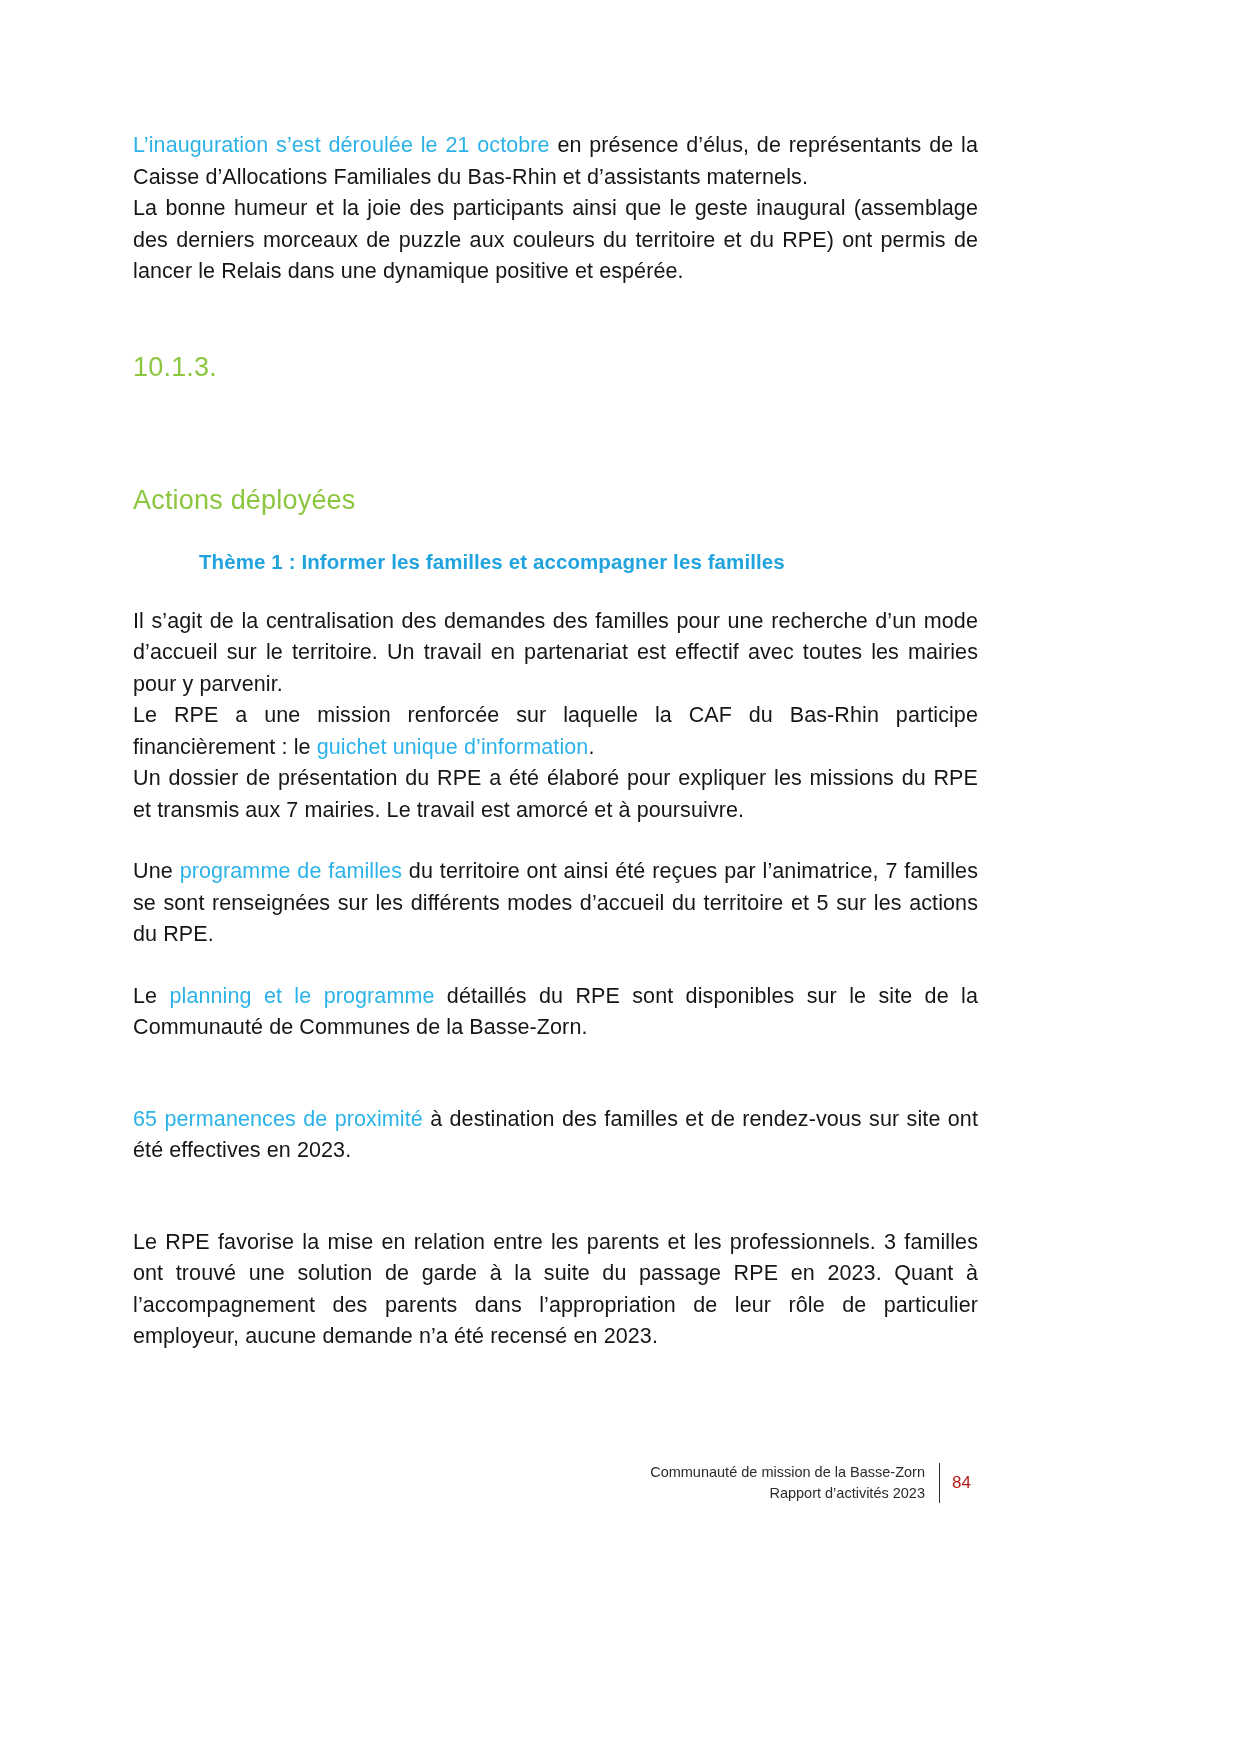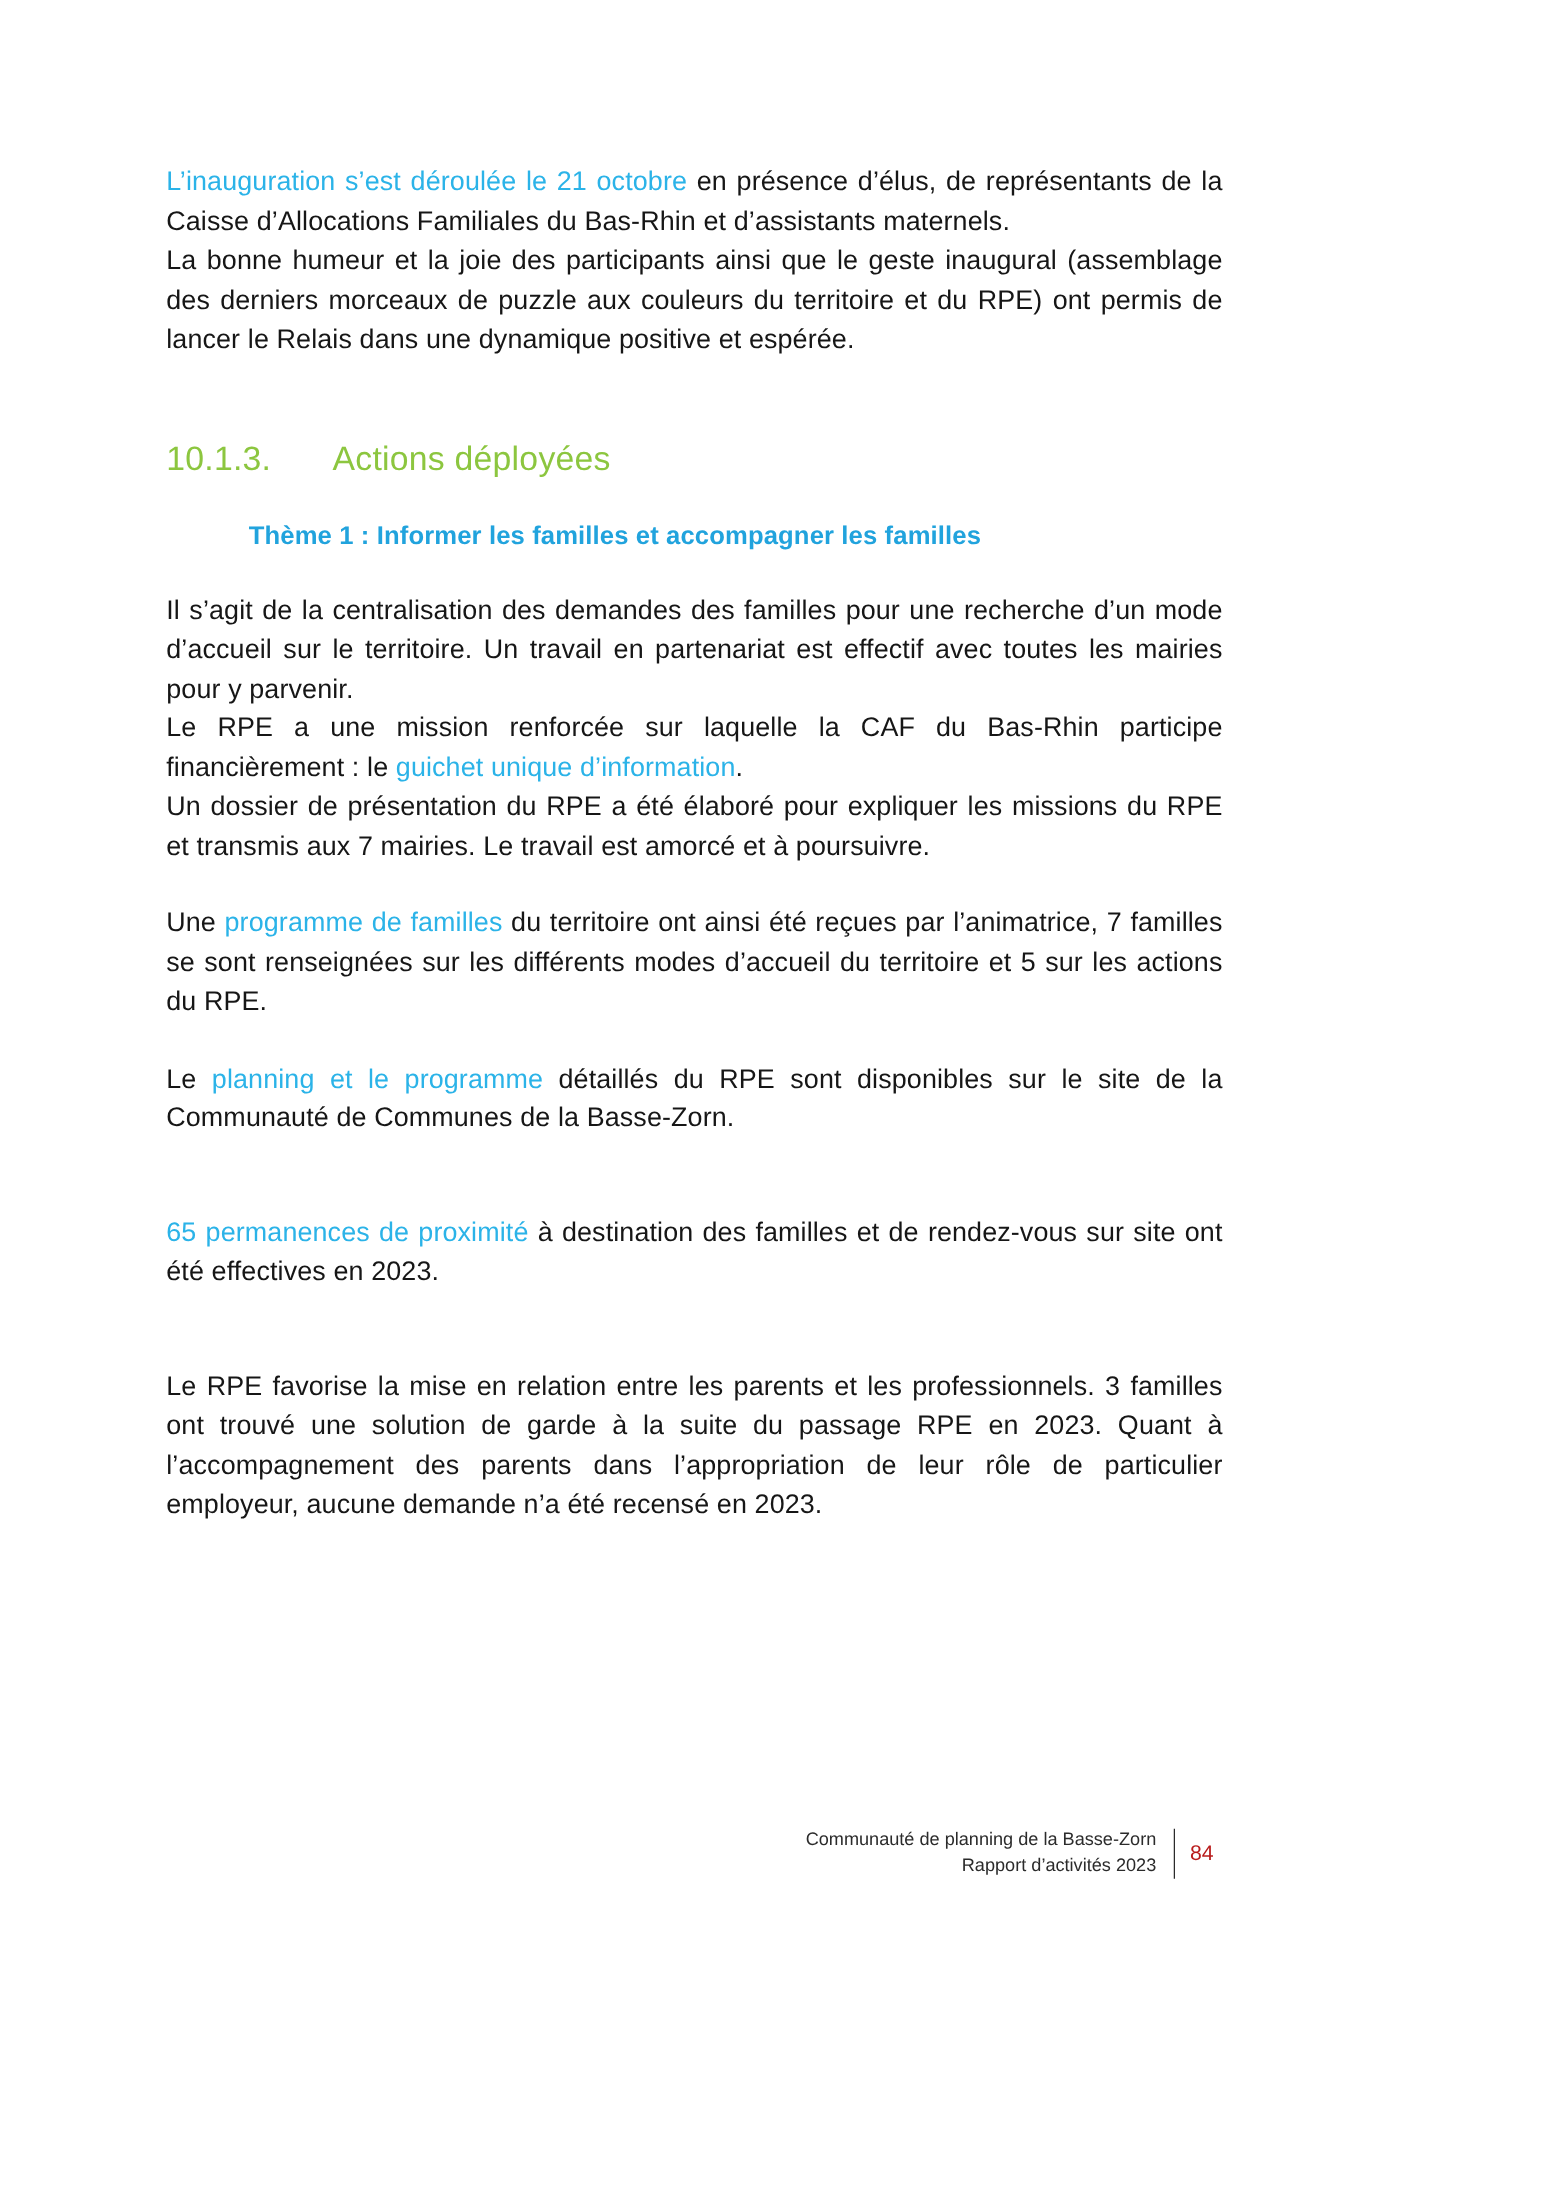--- a/index.html
+++ b/index.html
@@ -49,20 +49,21 @@
   .spacer-xl { height: 62px; }
 
   h2.section-heading {
     margin: 0;
     font-size: 27px;
     font-weight: 400;
     color: #8cc63f;
     line-height: 34px;
     letter-spacing: 0.2px;
     display: flex;
+    flex-direction: column;
   }
   h2.section-heading .num {
     display: inline-block;
     width: 133px;
     flex: 0 0 133px;
   }
   h2.section-heading .ttl {
     display: inline-block;
   }
 
@@ -158,20 +159,20 @@
 
 
     <div class="spacer-md"></div>
 
     <p class="body-par">Le RPE favorise la mise en relation entre les parents et les professionnels. 3 familles ont trouvé une solution de garde à la suite du passage RPE en 2023. Quant à l’accompagnement des parents dans l’appropriation de leur rôle de particulier employeur, aucune demande n’a été recensé en 2023.</p>
 
   </div>
 
   <div class="footer">
     <div class="footer-text">
-      <div>Communauté de planning de la Basse-Zorn</div>
+      <div>Communauté de mission de la Basse-Zorn</div>
       <div>Rapport d’activités 2023</div>
     </div>
     <div class="footer-sep"></div>
     <div class="footer-page">84</div>
   </div>
 
 </div>
 
 </body></html>

